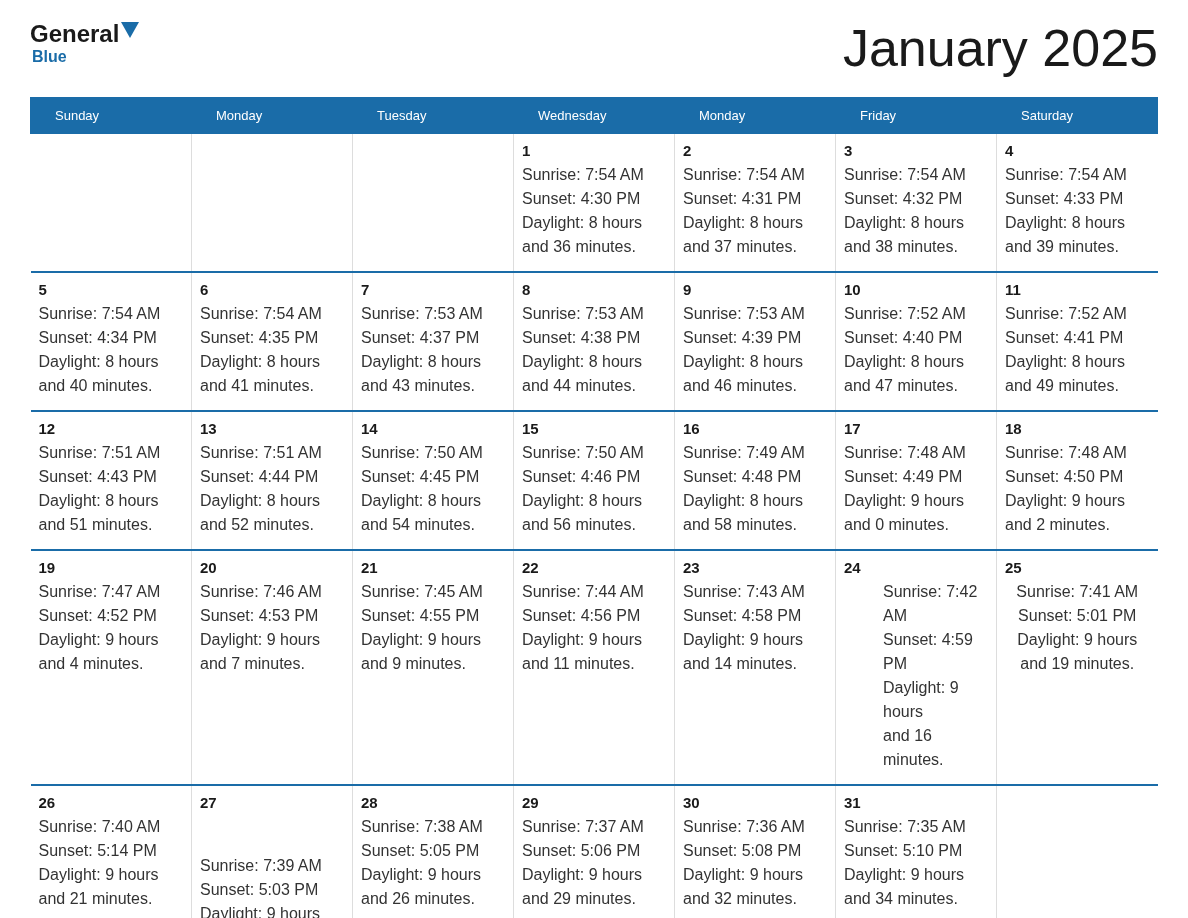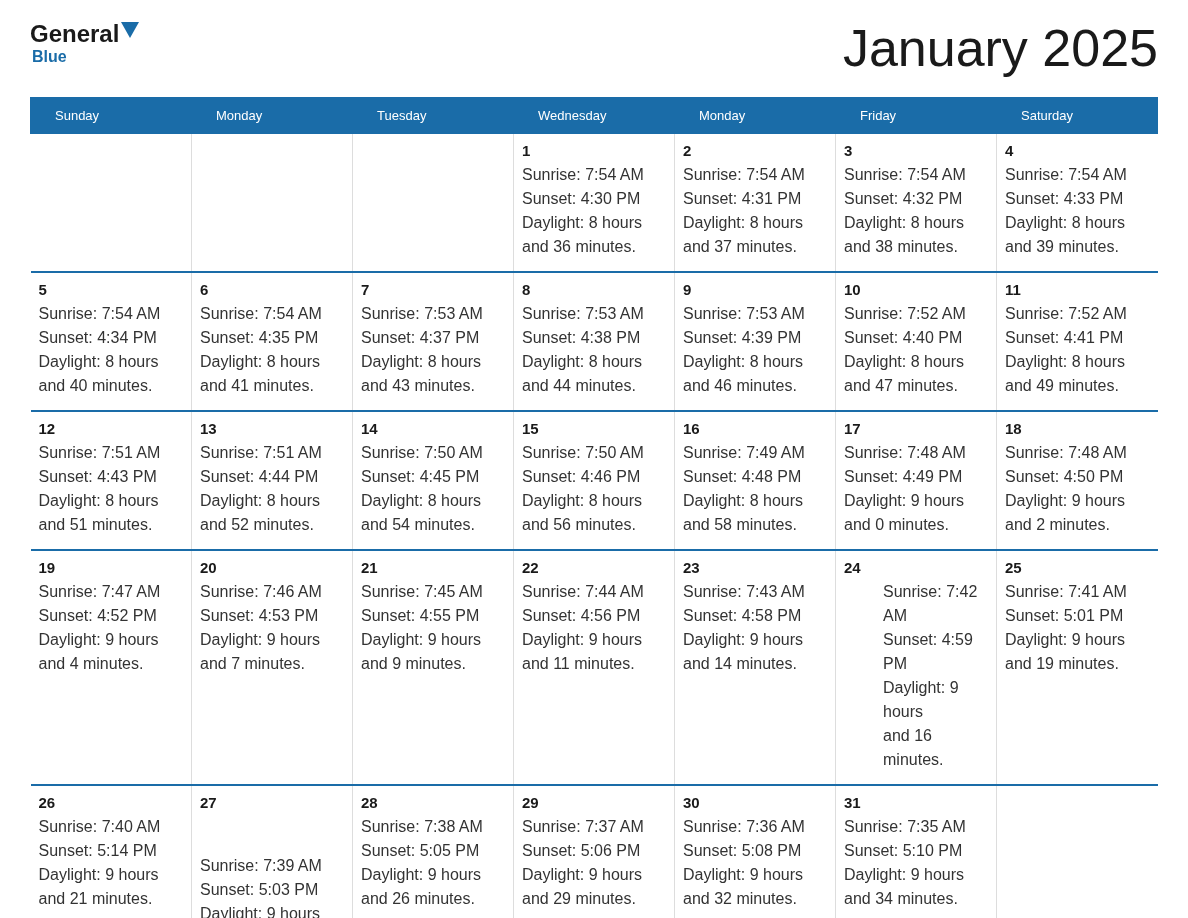--- a/index.html
+++ b/index.html
@@ -294,21 +294,21 @@
         </td>
         <td>
           <span class="day-number">24</span>
           <div class="day-info" style="white-space: pre-line; margin-left: 39px;">Sunrise: 7:42 AM
 Sunset: 4:59 PM
 Daylight: 9 hours
 and 16 minutes.</div>
         </td>
         <td>
           <span class="day-number">25</span>
-          <div class="day-info" style="white-space: pre-line;">Sunrise: 7:41 AM
+          <div class="day-info" style="white-space: pre-line; text-align: center;">Sunrise: 7:41 AM
 Sunset: 5:01 PM
 Daylight: 9 hours
 and 19 minutes.</div>
         </td>
       </tr>
       <tr>
         <td>
           <span class="day-number">26</span>
           <div class="day-info" style="white-space: pre-line;">Sunrise: 7:40 AM
 Sunset: 5:14 PM

